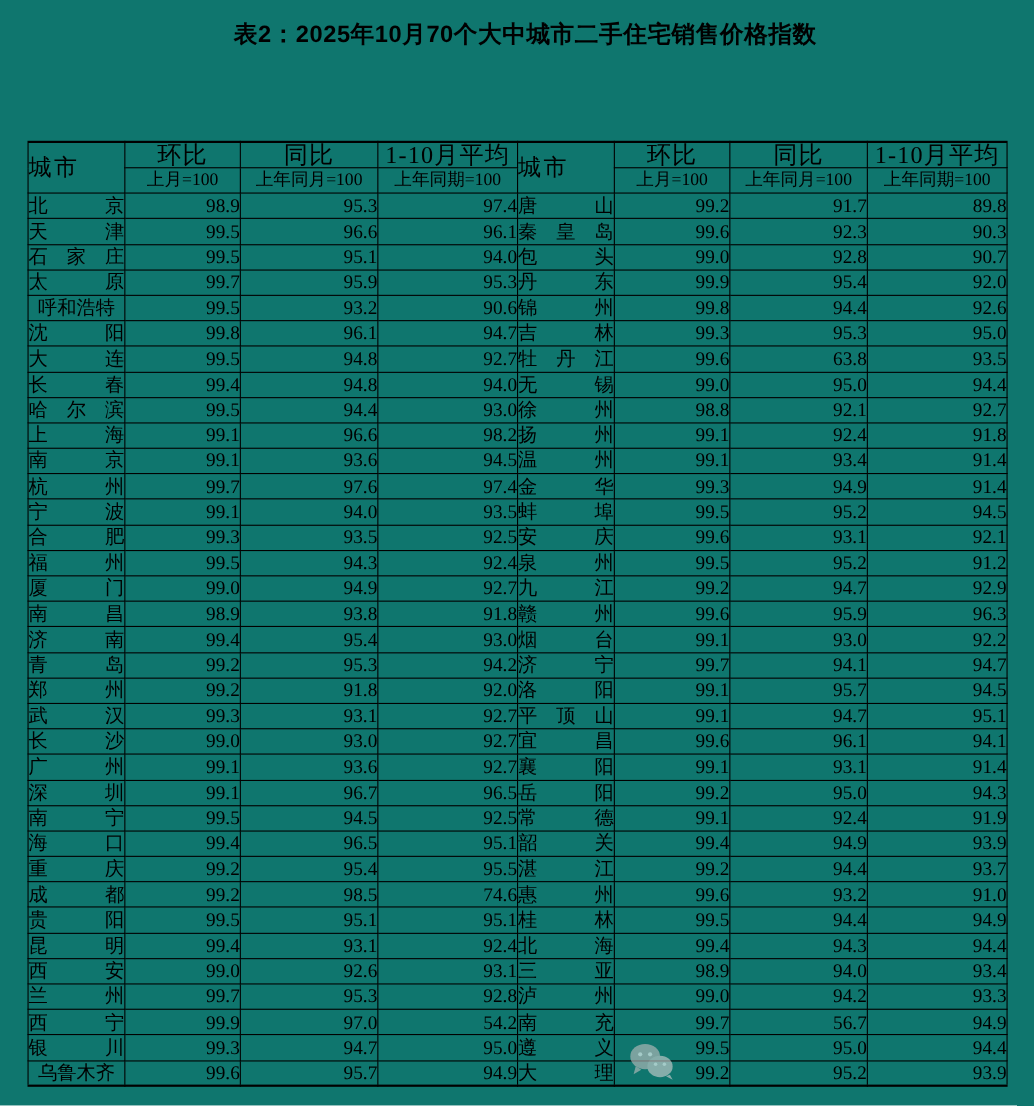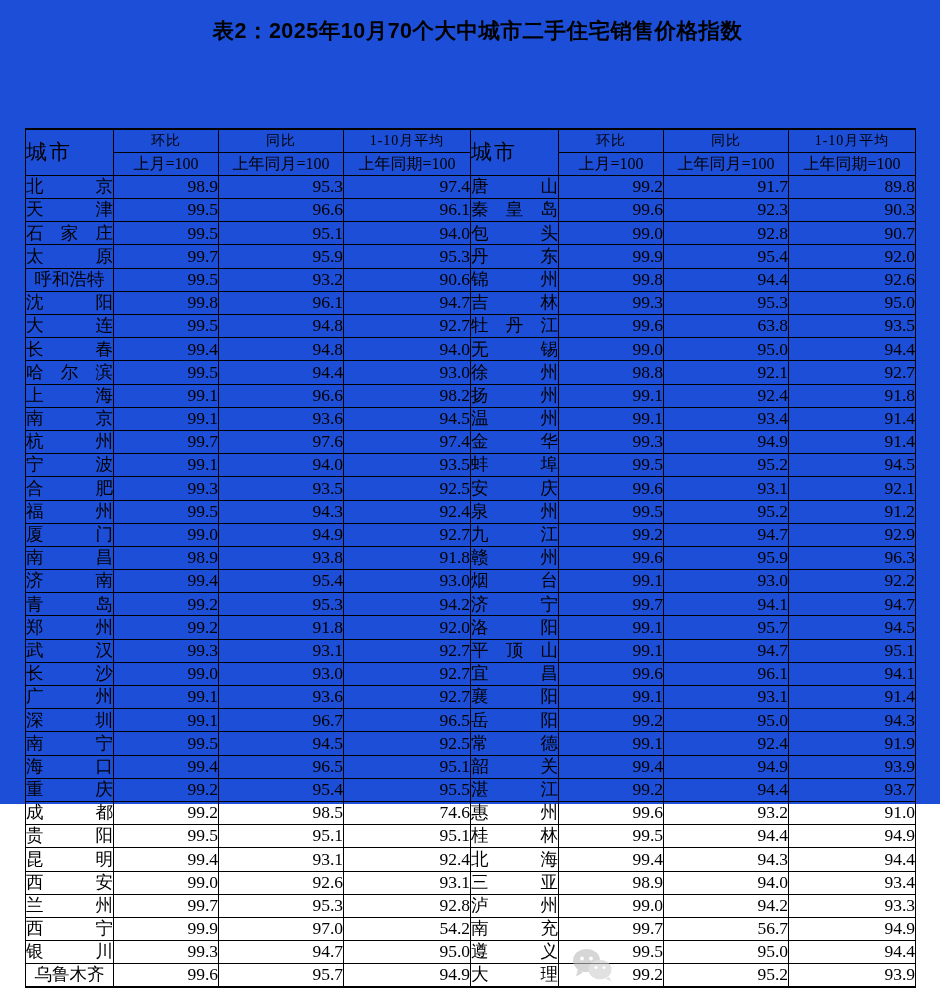--- a/index.html
+++ b/index.html
@@ -5,22 +5,22 @@
   * { box-sizing: border-box; }
   html, body {
     margin: 0; padding: 0;
     width: 940px; height: 1005px;
     background: #ffffff;
     font-family: "Liberation Serif", "DejaVu Serif", serif;
     overflow: hidden;
   }
   #page {
     position: relative;
-    width: 940px; height: 804px;
-    background: #1d4ed8;
+    width: 940px; height: 1005px;
+    background: #0f766e;
     padding-left: 15px;
   }
   
   #title {
     text-align: center;
     font-size: 21.5px;
     font-weight: bold;
     color: #000000;
     letter-spacing: 0.5px;
     padding-top: 16px;
@@ -60,21 +60,21 @@
   col.c-num2  { width: 125px; }
   col.c-num3  { width: 127px; }
   
   .h-city {
     text-align: left;
     font-size: 21px;
     letter-spacing: 2px;
   }
   .h-grp {
     text-align: center;
-    font-size: 14px;
+    font-size: 22px;
     letter-spacing: 1px;
   }
   .h-base {
     text-align: center;
     font-size: 16px;
     letter-spacing: 0px;
     margin-top: 28px;
   }
   
   td.city {

